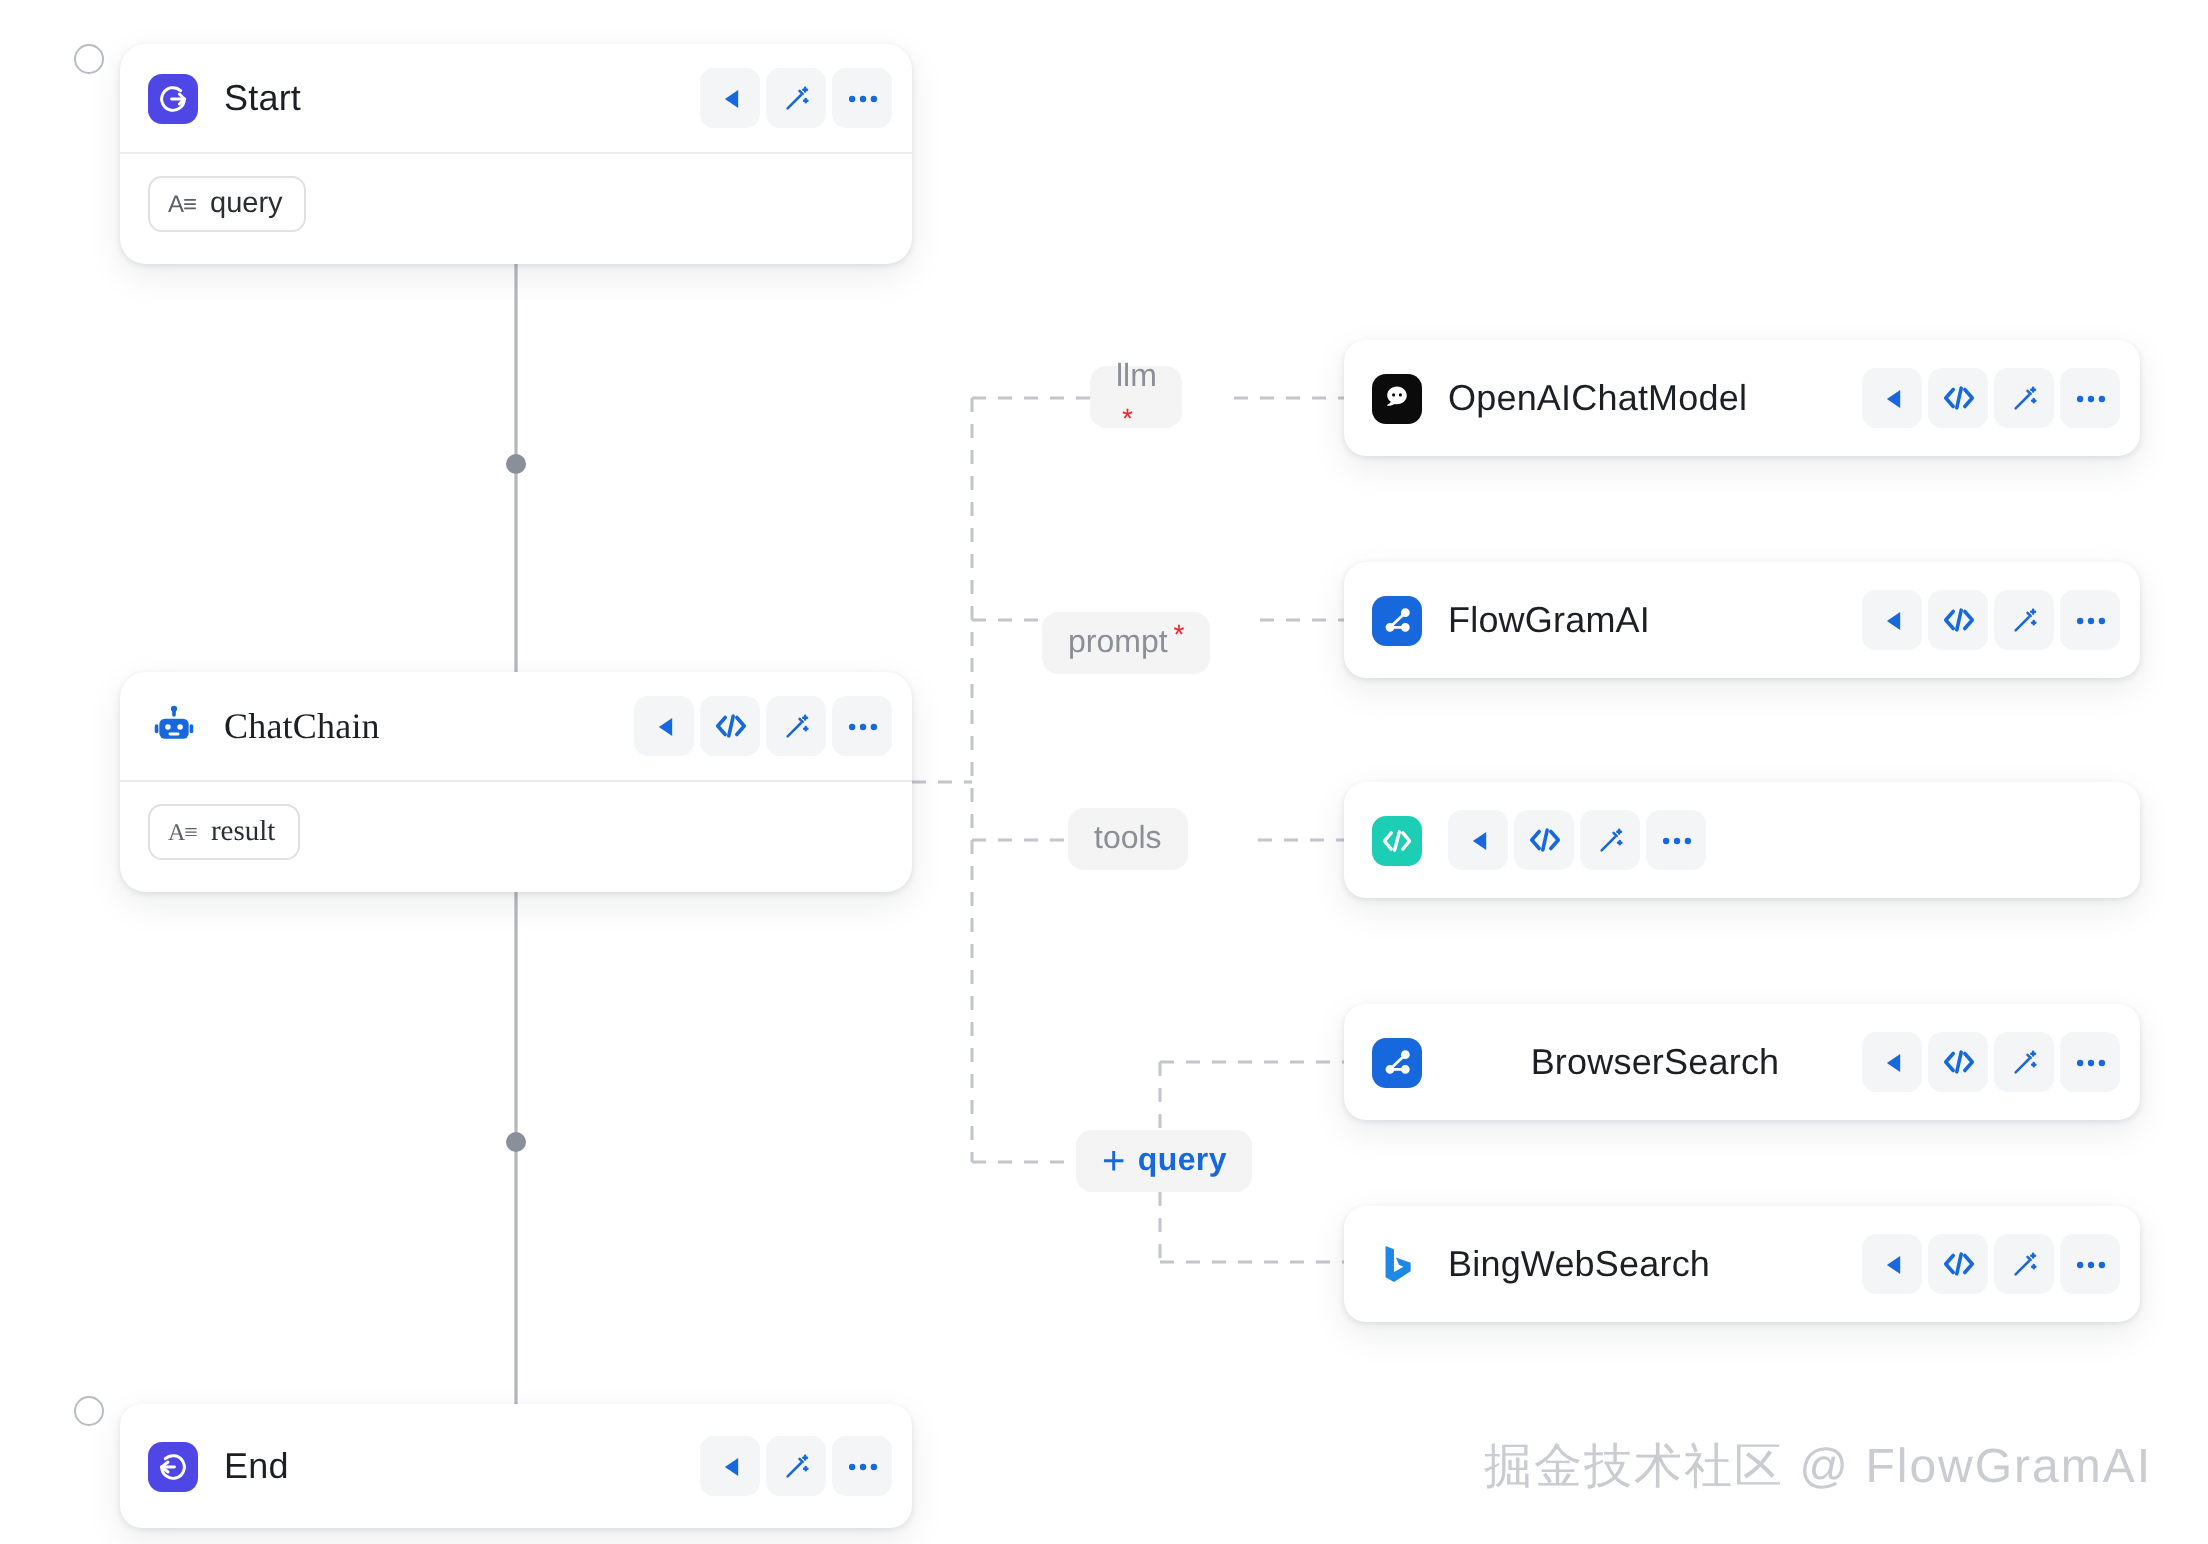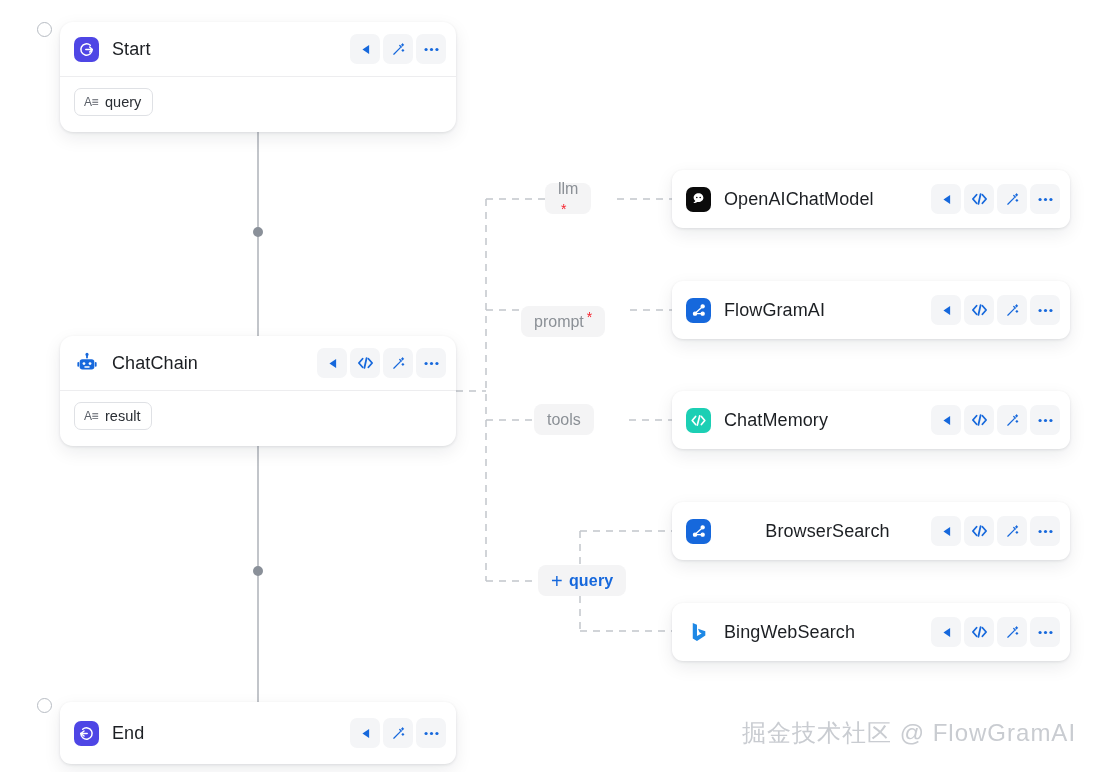--- a/index.html
+++ b/index.html
@@ -253,21 +253,21 @@
       </span>
     </div>
     <div class="node-body">
       <span class="port-chip">
         <span class="tglyph">A≡</span>
         <span>query</span>
       </span>
     </div>
   </div>
 
-  <div class="node big" style="left:60px; top:336px; width:396px; height:110px;">
+  <div class="node big" style="left:60px; top:336px; width:396px; height:110px;font-family:Liberation Serif, serif;">
     <div class="node-header">
       <span class="node-icon plain">
         <svg width="22" height="22" viewBox="0 0 24 24" fill="#1668dc">
           <rect x="4" y="8" width="16" height="11" rx="3"></rect>
           <rect x="11" y="3" width="2" height="4" rx="1"></rect>
           <circle cx="12" cy="2.6" r="1.7"></circle>
           <rect x="1.5" y="11" width="2" height="5" rx="1"></rect>
           <rect x="20.5" y="11" width="2" height="5" rx="1"></rect>
           <circle cx="8.7" cy="12.6" r="1.5" fill="#ffffff"></circle>
           <circle cx="15.3" cy="12.6" r="1.5" fill="#ffffff"></circle>
@@ -436,21 +436,20 @@
 
   <div class="node" style="left:672px; top:391px; width:398px; height:58px;">
     <div class="node-header">
       <span class="node-icon" style="background:#1ccfb4;">
         <svg width="17" height="15" viewBox="0 0 20 16" fill="none" stroke="#ffffff" stroke-width="2" stroke-linecap="round" stroke-linejoin="round">
           <path d="M6.6 3.2 2.6 8l4 4.8"></path>
             <path d="M13.4 3.2 17.4 8l-4 4.8"></path>
             <path d="M11.4 2.6 8.6 13.4"></path>
         </svg>
       </span>
-      <span class="node-title">ChatMemory</span>
       <span class="node-actions">
         <span class="btn">
           <svg width="9" height="11" viewBox="0 0 10 12">
               <path d="M9 1 1.6 6 9 11z" fill="#1668dc"></path>
             </svg>
         </span>
         <span class="btn">
           <svg width="17" height="14" viewBox="0 0 20 16" fill="none" stroke="#1668dc" stroke-width="2.1" stroke-linecap="round" stroke-linejoin="round">
             <path d="M6.6 3 2.2 8l4.4 5"></path>
               <path d="M13.4 3 17.8 8l-4.4 5"></path>

